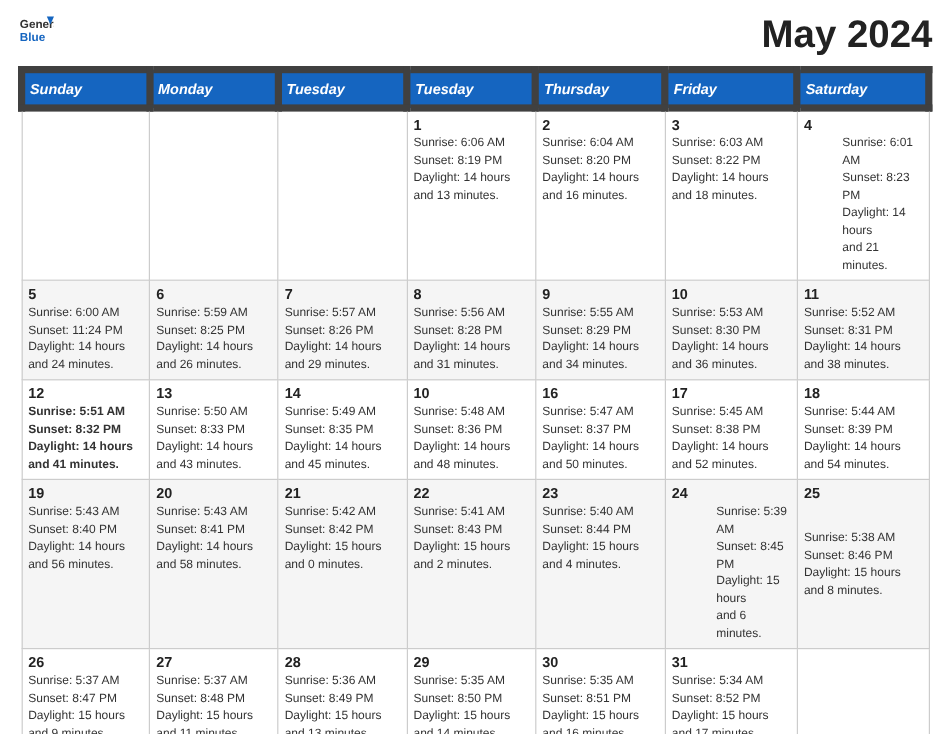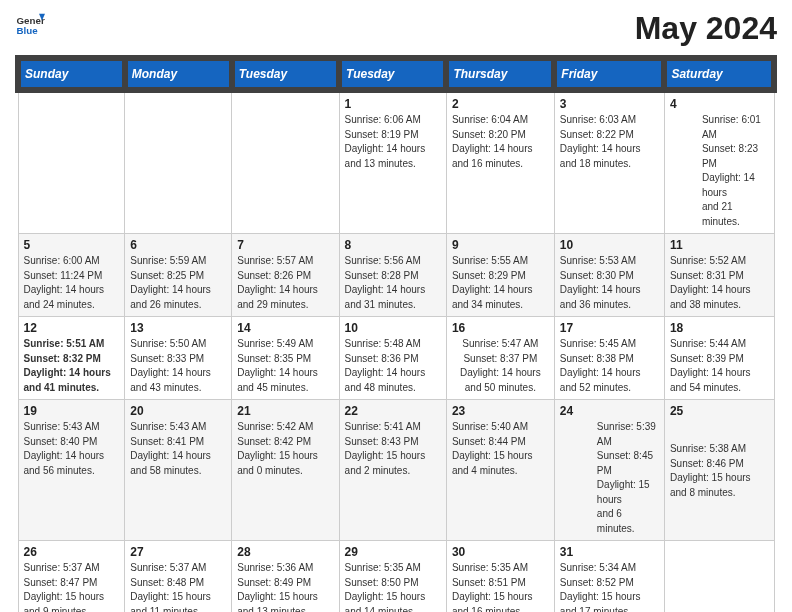--- a/index.html
+++ b/index.html
@@ -214,21 +214,21 @@
         </td>
         <td>
           <div class="day-number">10</div>
           <div class="day-info" style="white-space: pre-line;">Sunrise: 5:48 AM
 Sunset: 8:36 PM
 Daylight: 14 hours
 and 48 minutes.</div>
         </td>
         <td>
           <div class="day-number">16</div>
-          <div class="day-info" style="white-space: pre-line; text-align: center;">Sunrise: 5:47 AM
+          <div class="day-info" style="white-space: pre-line;">Sunrise: 5:47 AM
 Sunset: 8:37 PM
 Daylight: 14 hours
 and 50 minutes.</div>
         </td>
         <td>
           <div class="day-number">17</div>
           <div class="day-info" style="white-space: pre-line;">Sunrise: 5:45 AM
 Sunset: 8:38 PM
 Daylight: 14 hours
 and 52 minutes.</div>

